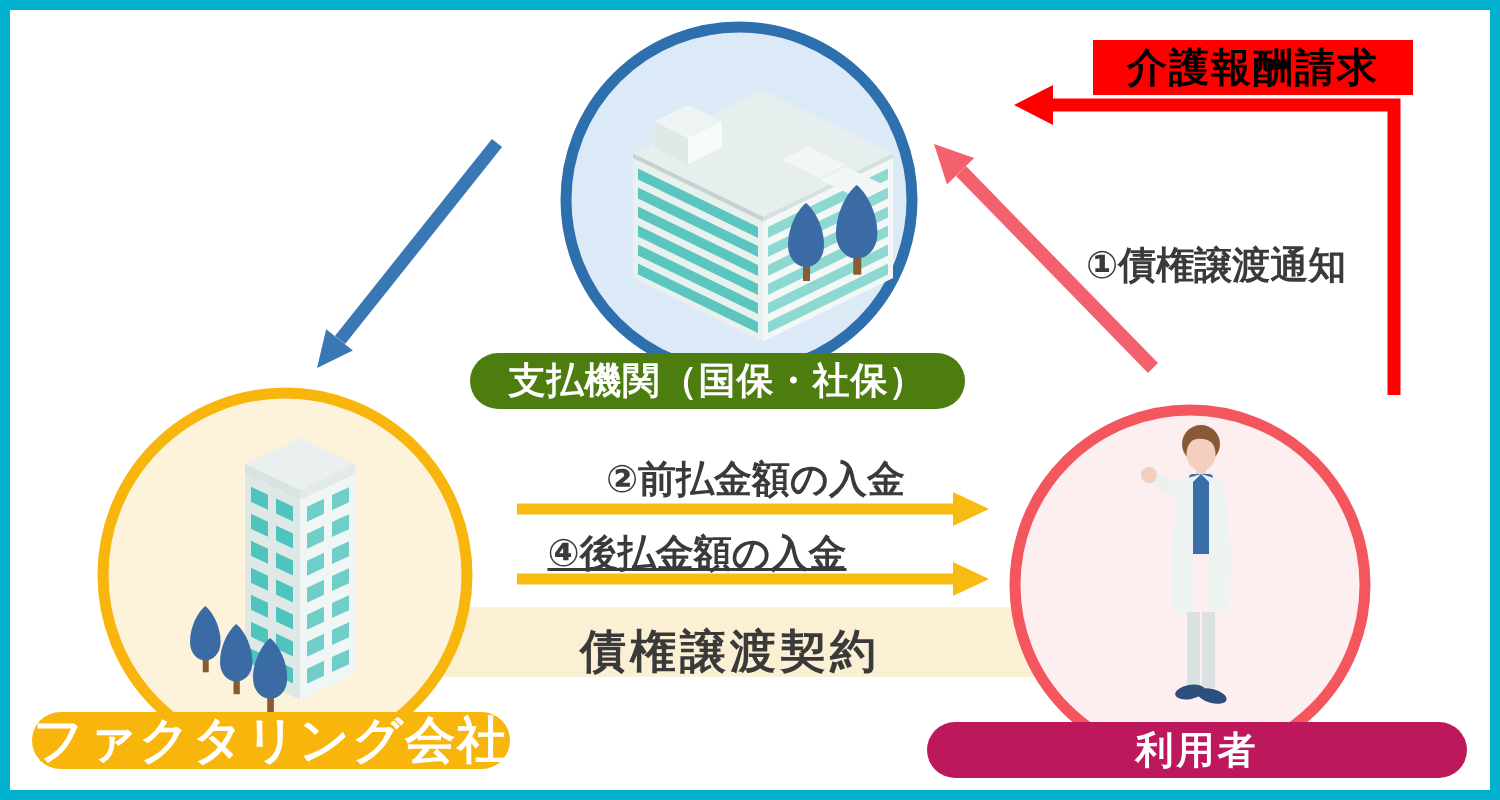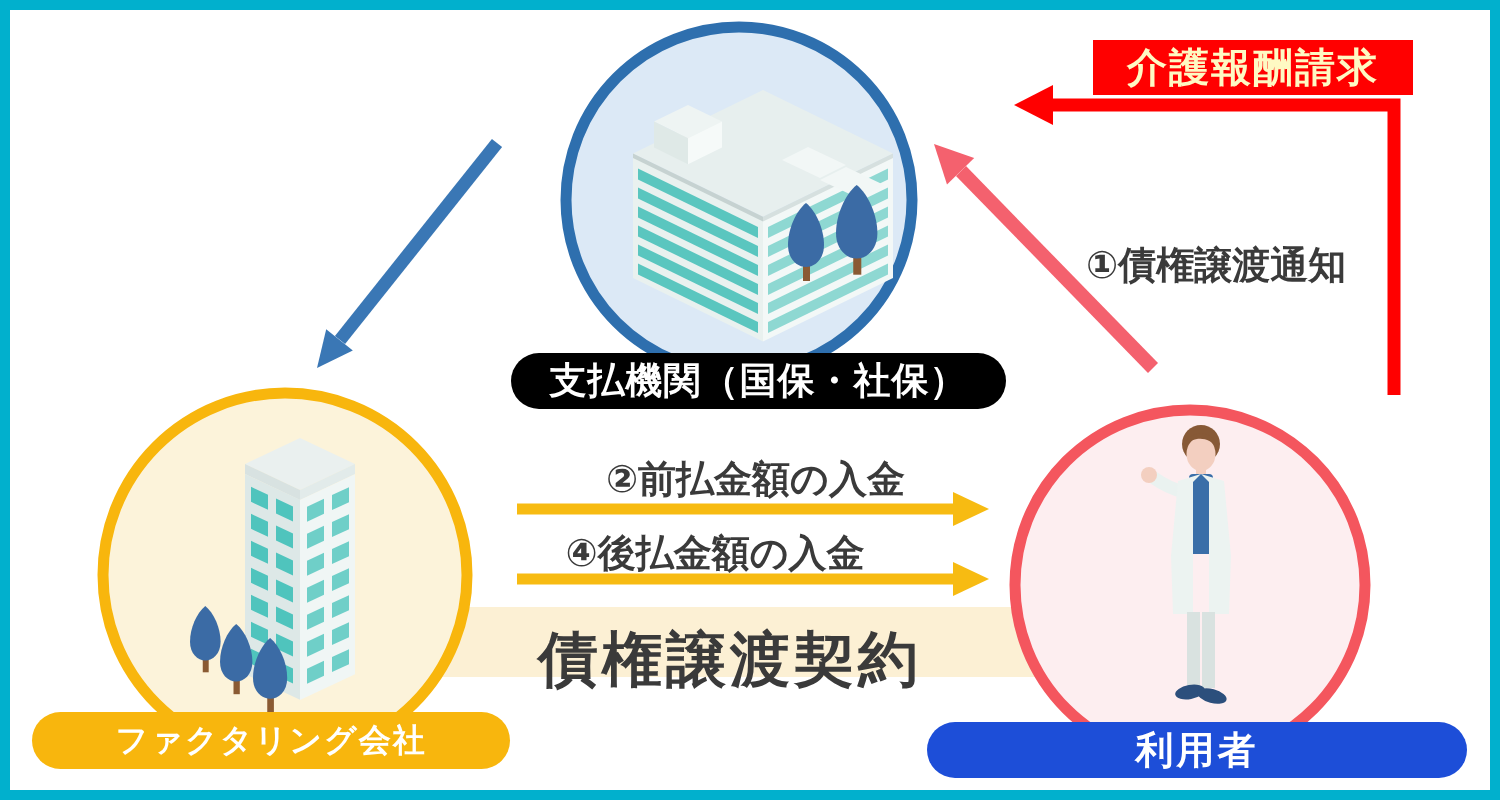--- a/index.html
+++ b/index.html
@@ -16,45 +16,45 @@
   .label{
     position:absolute;
     font-weight:700;
     color:#3a3a3a;
     white-space:nowrap;
     line-height:1.15;
   }
   .badge{
     position:absolute;
     left:1083px;top:30px;width:320px;height:55px;
-    background:#ff0000;color:#fef9c3;
+    background:#ff0000;color:#000000;
     display:flex;align-items:center;justify-content:center;
     font-size:40px;font-weight:700;
     letter-spacing:2px;
     white-space:nowrap;
   }
   .step{font-size:38px;}
   .step3{left:32px;top:224px;}
   .step1{left:1076px;top:227px;margin-top:7px;}
   .step2{left:515px;width:380px;top:448px;text-align:right;}
-  .step4{left:515px;width:380px;top:522px;text-align:center;}
+  .step4{left:497px;width:380px;top:522px;text-align:center;text-decoration:underline;}
   .contract{
     left:440px;width:560px;top:615px;
-    text-align:center;font-size:60px;letter-spacing:4px;
+    text-align:center;font-size:46px;letter-spacing:4px;
   }
   .pill{
     position:absolute;
     border-radius:29px;
     color:#ffffff;font-weight:700;
     display:flex;align-items:center;justify-content:center;
     white-space:nowrap;
   }
-  .pill-blue{left:501px;top:343px;width:495px;height:56px;background:#000000;font-size:37px;letter-spacing:1px;}
-  .pill-yellow{left:22px;top:702px;width:478px;height:57px;background:#f8b60d;font-size:32px;letter-spacing:2px;}
-  .pill-pink{left:917px;top:712px;width:540px;height:56px;background:#1d4ed8;font-size:38px;letter-spacing:3px;}
+  .pill-blue{left:460px;top:343px;width:495px;height:56px;background:#4d7c0f;font-size:37px;letter-spacing:1px;}
+  .pill-yellow{left:22px;top:702px;width:478px;height:57px;background:#f8b60d;font-size:50px;letter-spacing:2px;}
+  .pill-pink{left:917px;top:712px;width:540px;height:56px;background:#be185d;font-size:38px;letter-spacing:3px;}
 </style>
 </head>
 <body>
 
 <div class="stage">
 
   <svg class="layer" width="1480" height="780" viewBox="10 10 1480 780" style="left:-10px;top:-10px;">
 
     <rect x="440" y="617" width="610" height="70" fill="#fcf0d4"></rect>
 

